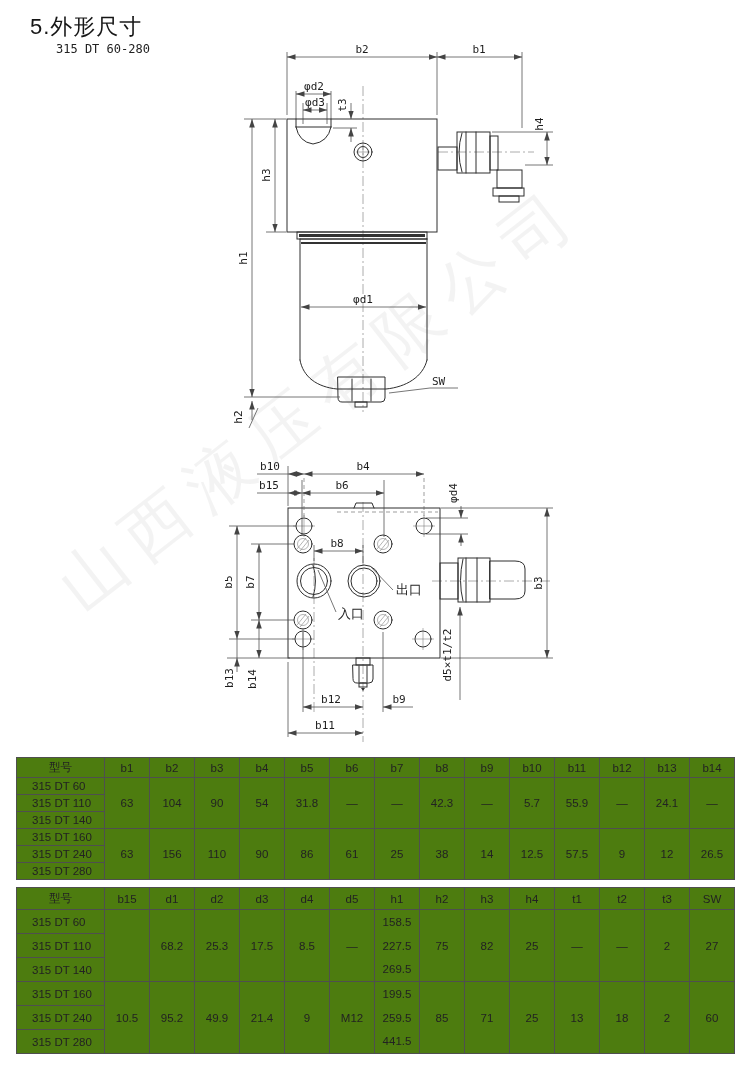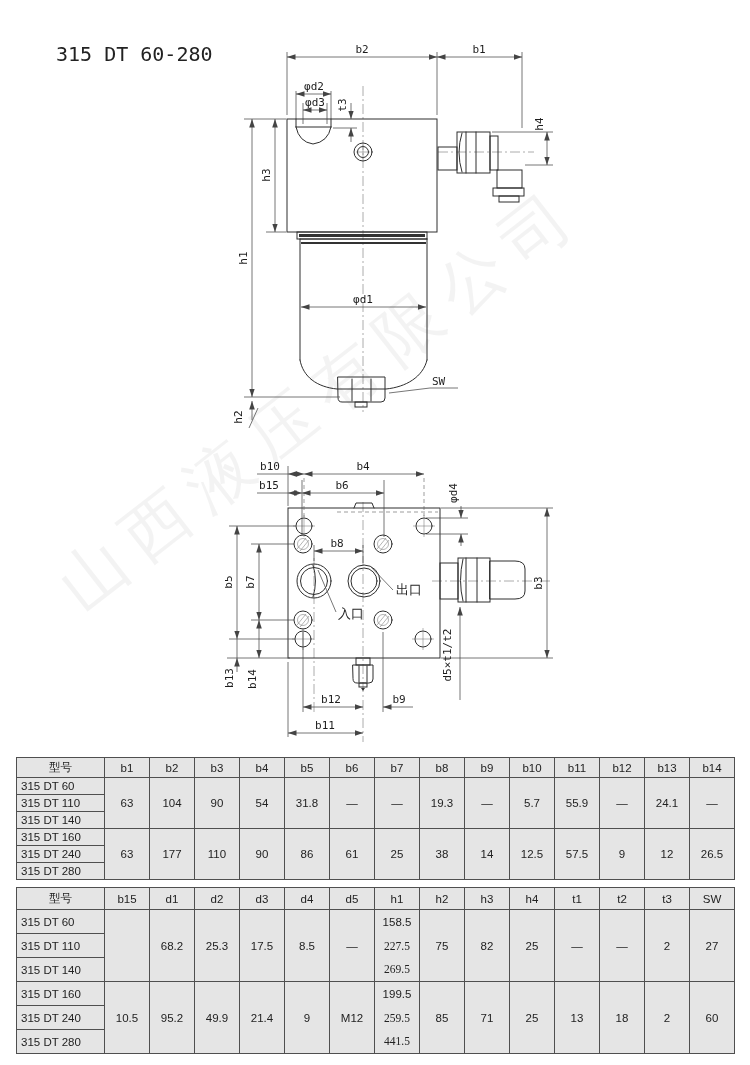--- a/index.html
+++ b/index.html
@@ -2,50 +2,51 @@
 <html><head>
 <meta charset="utf-8">
 <style>
   html,body{margin:0;padding:0;background:#fff;}
   #page{position:relative;width:750px;height:1065px;background:#ffffff;overflow:hidden;
         font-family:"Liberation Sans",sans-serif;color:#1c1c1c;}
   #watermark{position:absolute;left:40px;top:560px;font-size:66px;letter-spacing:14px;
         color:#000;opacity:0.045;transform:rotate(-38deg);transform-origin:left top;
         white-space:nowrap;z-index:0;font-family:"Liberation Sans",sans-serif;}
   #section-title{position:absolute;left:30px;top:12px;font-size:22px;letter-spacing:1px;color:#151515;}
-  #model-range{position:absolute;left:56px;top:42px;font-size:20px;color:#222;
+  #model-range{position:absolute;left:56px;top:42px;font-size:12px;color:#222;
         font-family:"DejaVu Sans Mono",monospace;}
   svg{position:absolute;z-index:1;}
   #dwg1{left:225px;top:45px;}
   #dwg2{left:225px;top:450px;}
   .part{stroke:#2e2e2e;stroke-width:1;fill:none;stroke-linecap:round;}
   .heavy{stroke:#333;stroke-width:3.2;fill:none;}
   .thin{stroke:#6a6a6a;stroke-width:0.5;fill:none;}
   .d{stroke:#4a4a4a;stroke-width:0.75;fill:none;}
   .dash{stroke:#5a5a5a;stroke-width:0.6;fill:none;stroke-dasharray:4,3;}
   .cl{stroke:#666;stroke-width:0.55;fill:none;stroke-dasharray:10,3,2,3;}
   .lbl{font-family:"DejaVu Sans Mono",monospace;font-size:11px;fill:#1d1d1d;}
   .lblcn{font-family:"Liberation Sans",sans-serif;font-size:13px;fill:#1d1d1d;}
-  .dim-table{position:absolute;border-collapse:collapse;table-layout:fixed;background:#e5e5e5;z-index:2;
+  .dim-table{position:absolute;border-collapse:collapse;table-layout:fixed;background:#4d7c0f;z-index:2;
         border:1.5px solid #333;}
   .dim-table th,.dim-table td{border:1px solid #4f4f4f;font-family:"Liberation Sans",sans-serif;
         font-size:11.5px;font-weight:normal;text-align:center;padding:0;color:#222;
         overflow:hidden;white-space:nowrap;}
-  .dim-table td.model{text-align:left;padding-left:4px;}
+  .dim-table td.model{text-align:left;padding-left:15px;}
   #table1{left:16px;top:757px;width:719px;}
   #table2{left:16px;top:887px;width:719px;}
   #table1 thead tr{height:20px;} #table1 tbody tr{height:17px;}
   #table2 thead tr{height:22px;} #table2 tbody tr{height:24px;}
-  td.nb{border-bottom:hidden;margin-left:25px;} td.nt{border-top:hidden;font-family:Liberation Serif, serif;}
+  td.nb{border-bottom:hidden;margin-left:25px;} td.nt{border-top:hidden;}
 </style>
 </head>
 <body>
 
 <div id="page">
   <div id="watermark">山西液压有限公司</div>
+  <div id="section-title">5.外形尺寸</div>
   <div id="model-range">315 DT 60-280</div>
 
   <svg id="dwg1" width="345" height="400" viewBox="0 0 345 400">
     <defs>
       <marker id="ar" markerUnits="userSpaceOnUse" markerWidth="9" markerHeight="8" refX="8.5" refY="4" orient="auto-start-reverse">
         <path d="M0,1.2 L8.5,4 L0,6.8 Z" fill="#444"></path>
       </marker>
     </defs>
     <g transform="translate(-225,-45)">
 
@@ -339,38 +340,38 @@
     <tbody>
         <tr>
           <td class="model">315 DT 60</td>
           <td rowspan="3">63</td>
           <td rowspan="3">104</td>
           <td rowspan="3">90</td>
           <td rowspan="3">54</td>
           <td rowspan="3">31.8</td>
           <td rowspan="3">—</td>
           <td rowspan="3">—</td>
-          <td rowspan="3">19.3</td>
+          <td rowspan="3">42.3</td>
           <td rowspan="3">—</td>
           <td rowspan="3">5.7</td>
           <td rowspan="3">55.9</td>
           <td rowspan="3">—</td>
           <td rowspan="3">24.1</td>
           <td rowspan="3">—</td>
         </tr>
         <tr>
           <td class="model">315 DT 110</td>
         </tr>
         <tr>
           <td class="model">315 DT 140</td>
         </tr>
         <tr>
           <td class="model">315 DT 160</td>
           <td rowspan="3">63</td>
-          <td rowspan="3">177</td>
+          <td rowspan="3">156</td>
           <td rowspan="3">110</td>
           <td rowspan="3">90</td>
           <td rowspan="3">86</td>
           <td rowspan="3">61</td>
           <td rowspan="3">25</td>
           <td rowspan="3">38</td>
           <td rowspan="3">14</td>
           <td rowspan="3">12.5</td>
           <td rowspan="3">57.5</td>
           <td rowspan="3">9</td>

